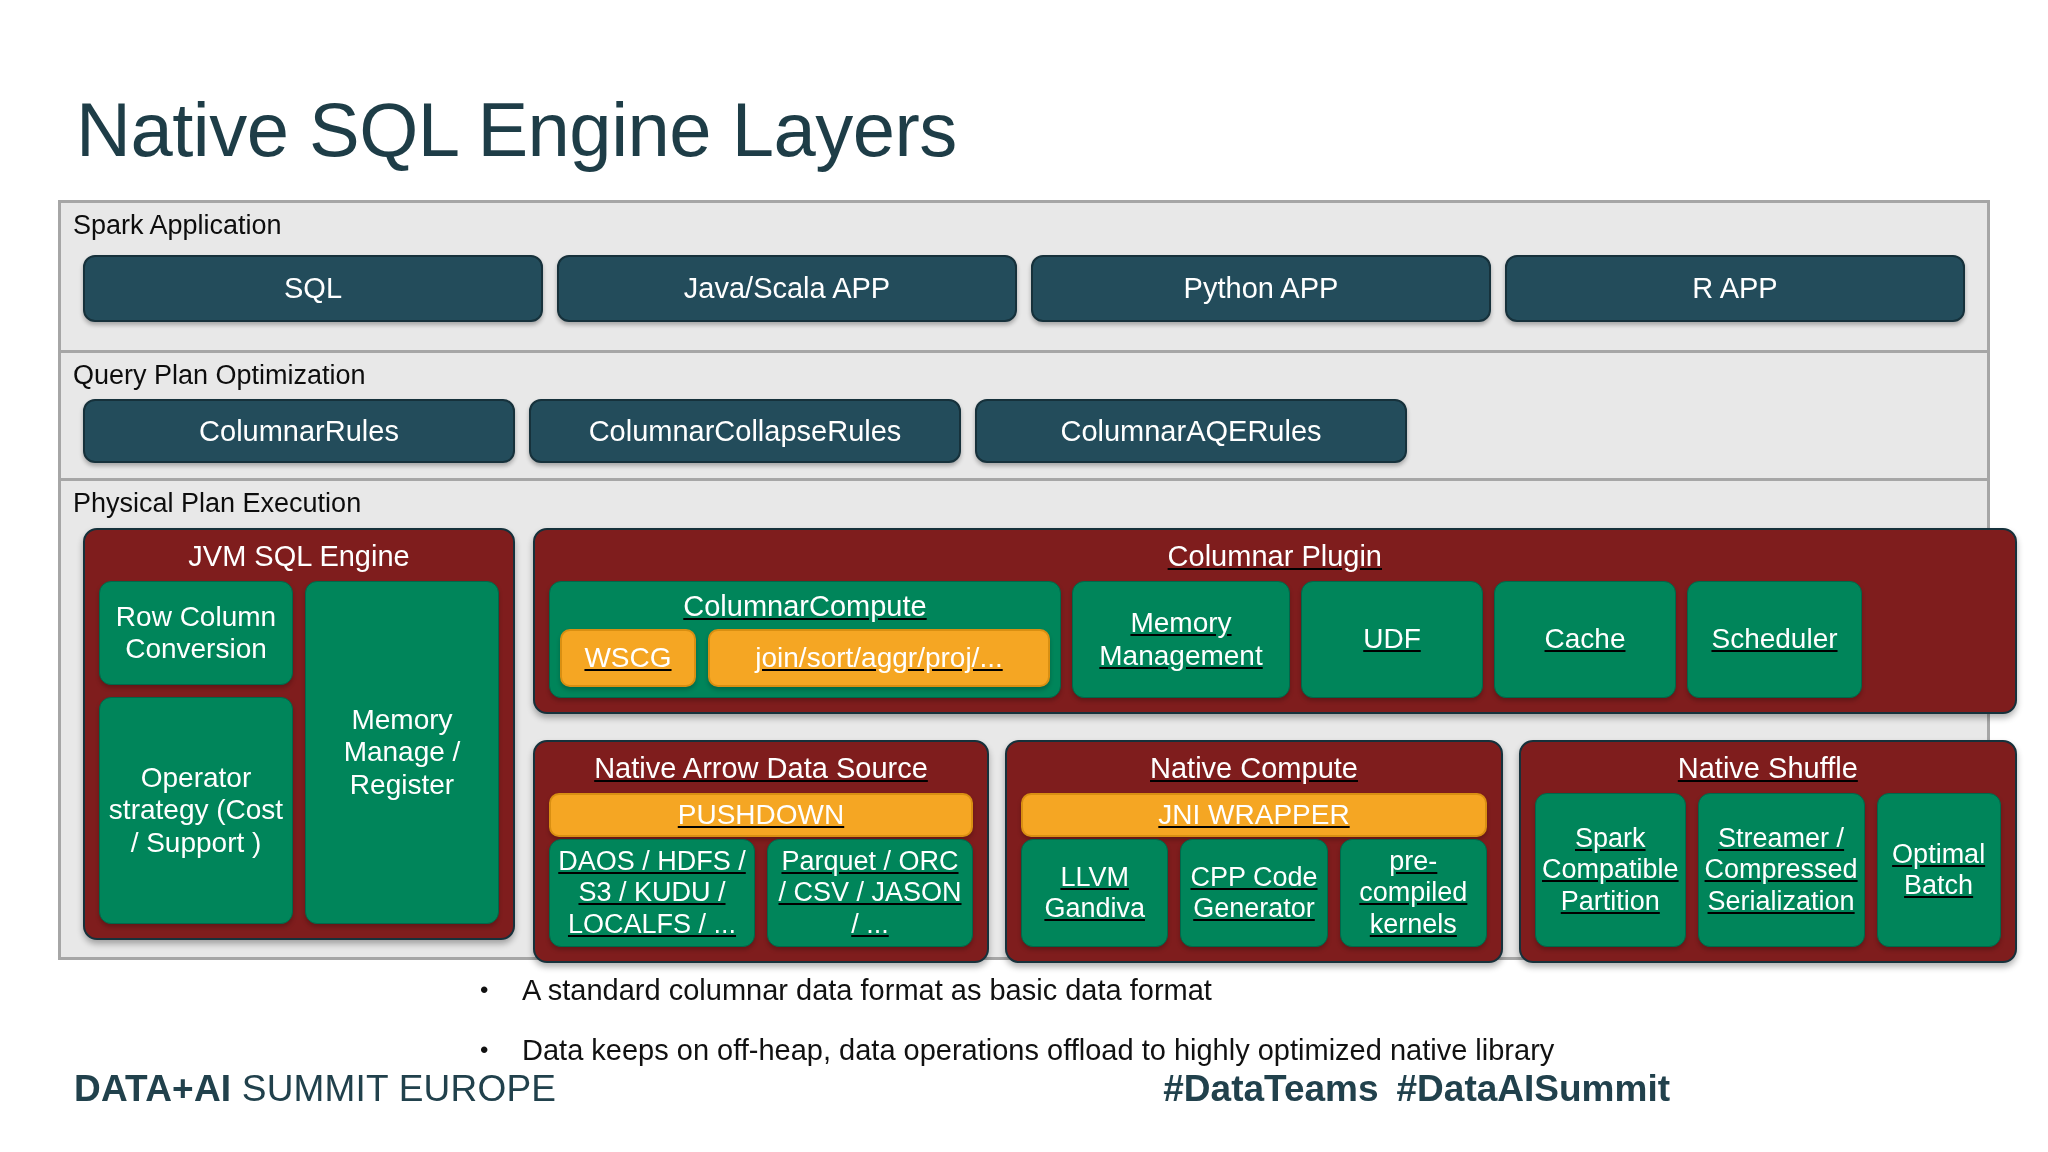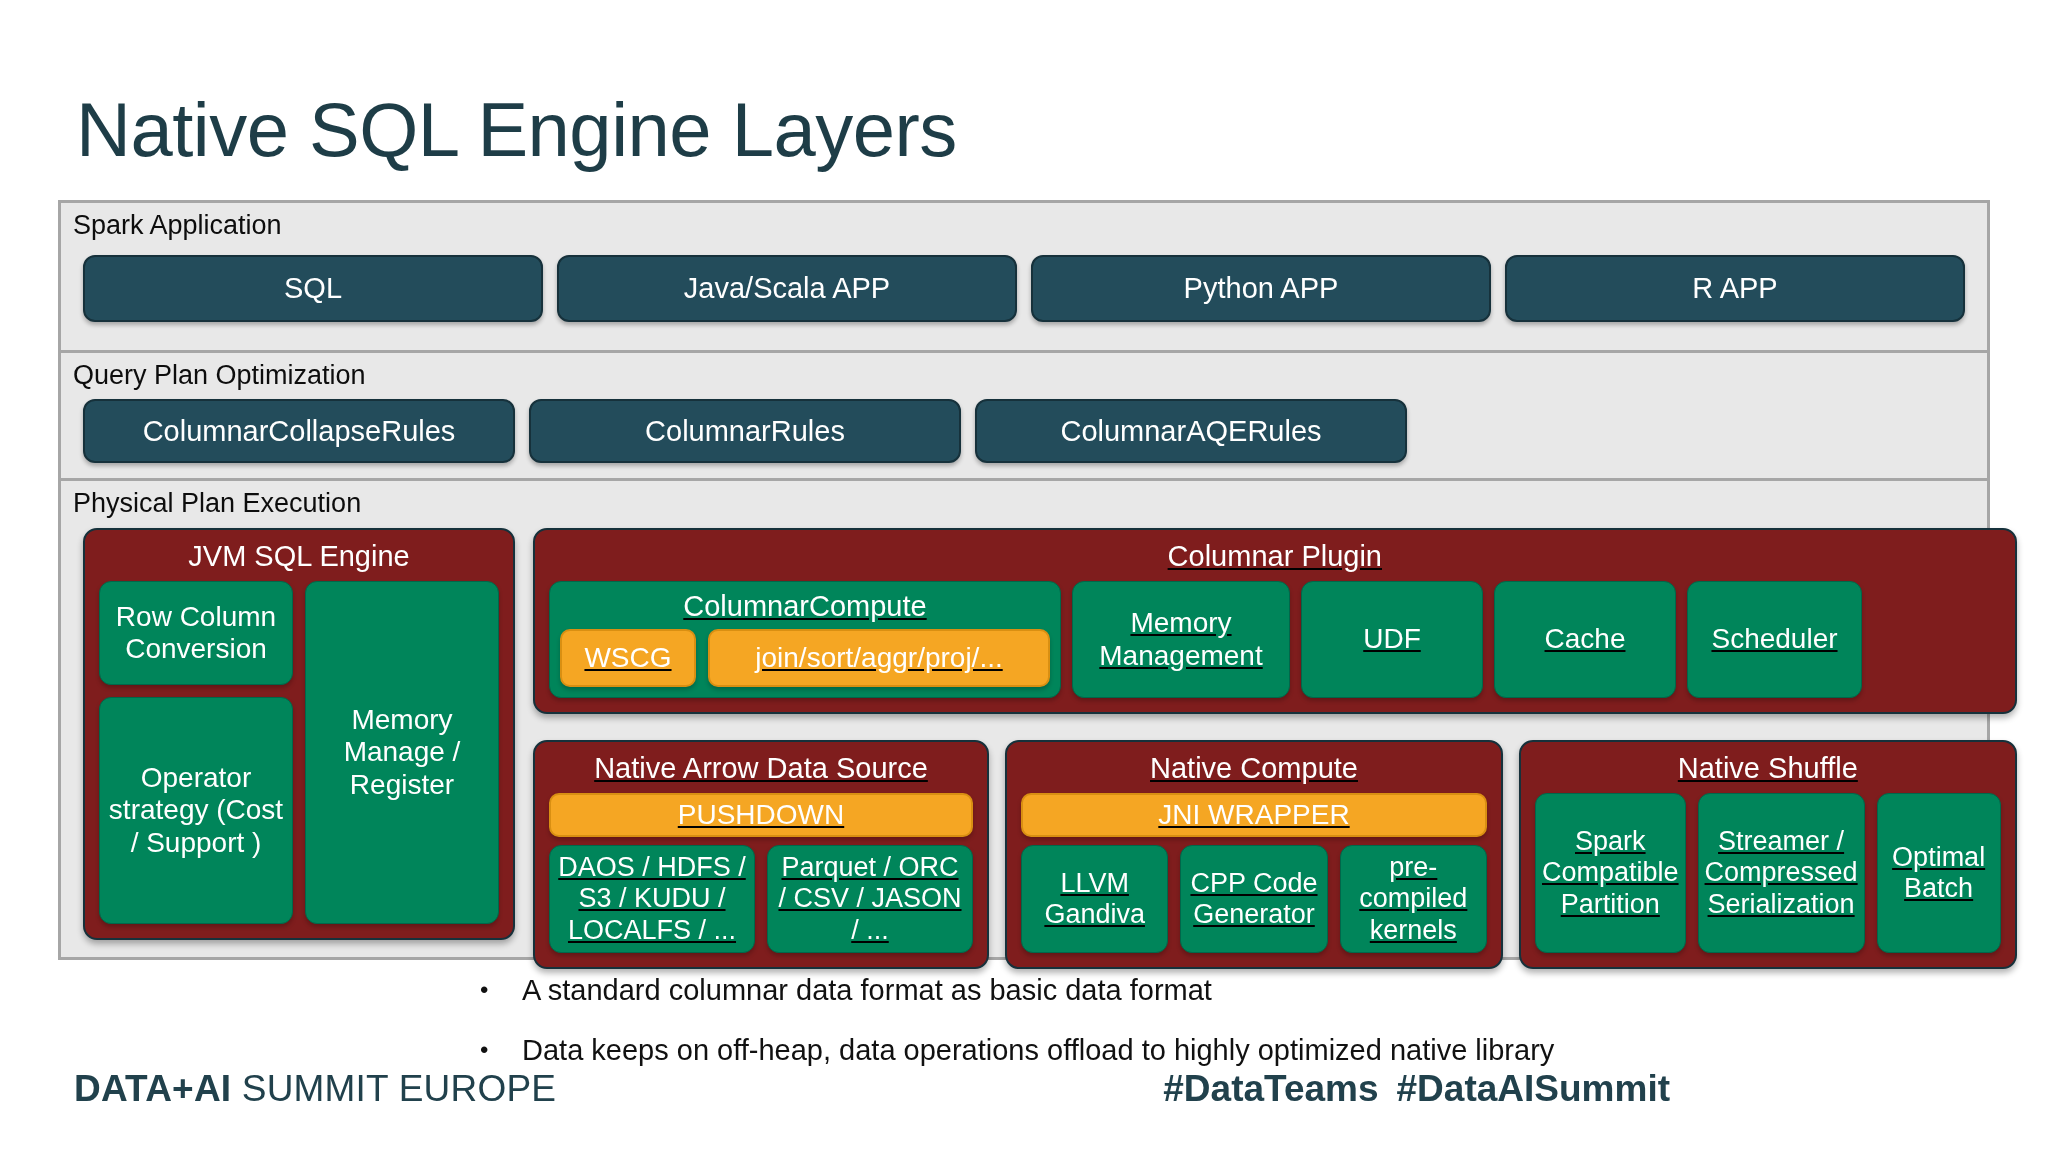--- a/index.html
+++ b/index.html
@@ -244,21 +244,21 @@
     display: flex;
     gap: 16px;
     border-radius: 9px;
   }
   .box-arrow   { flex: 0 0 456px; }
   .box-compute { flex: 0 0 498px; }
   .box-shuffle { flex: 1; }
 
   .banner {
     flex: 0 0 44px;
-    margin-bottom: 8px;
+    margin-bottom: 2px;
   }
   .sub-row {
     flex: 1;
     display: flex;
     gap: 12px;
   }
   .sub-row .leaf { flex: 1; }
 
   .box-arrow .sub-row .leaf { font-size: 27px; }
   .box-compute .sub-row .leaf { font-size: 27px; }
@@ -327,22 +327,22 @@
         <div class="pill">SQL</div>
         <div class="pill">Java/Scala APP</div>
         <div class="pill">Python APP</div>
         <div class="pill">R APP</div>
       </div>
     </div>
 
     <div class="band band-qpo">
       <div class="band-label">Query Plan Optimization</div>
       <div class="rules-row">
+        <div class="pill">ColumnarRules</div>
         <div class="pill">ColumnarCollapseRules</div>
-        <div class="pill">ColumnarRules</div>
         <div class="pill">ColumnarAQERules</div>
       </div>
     </div>
 
     <div class="band band-ppe">
       <div class="band-label">Physical Plan Execution</div>
 
       <div class="ppe-body">
 
         <div class="col-jvm">

